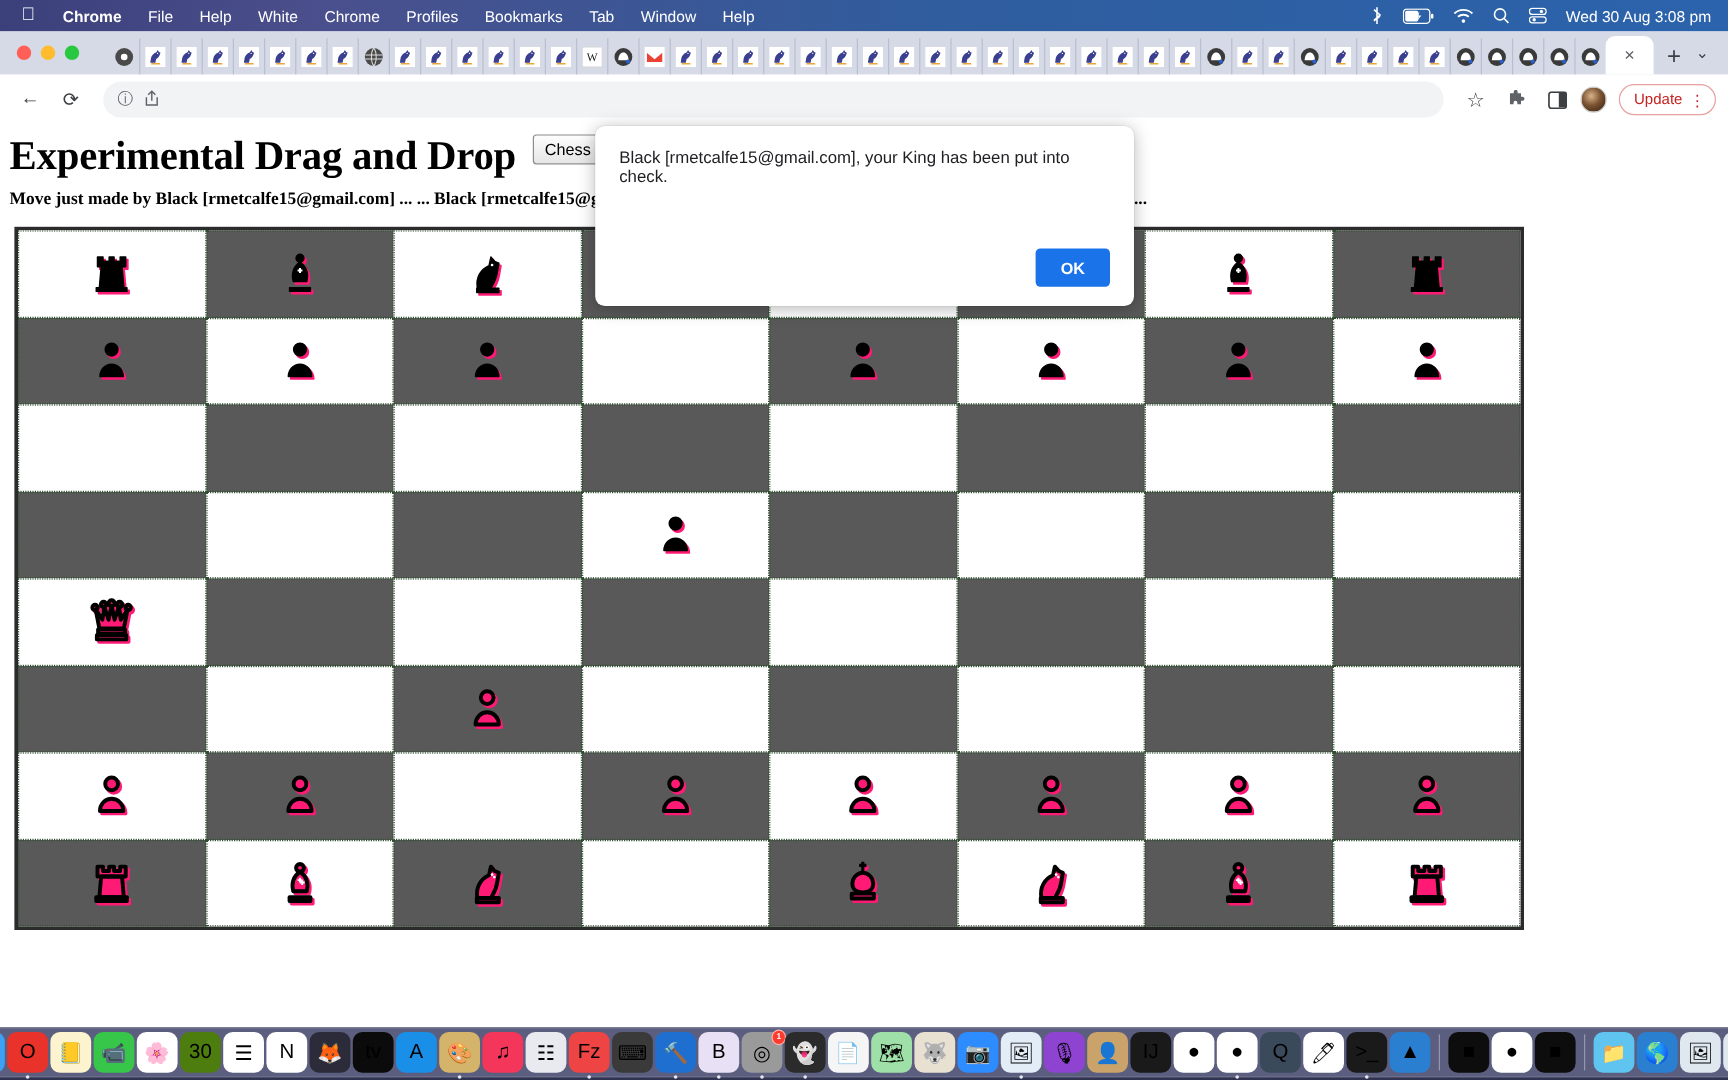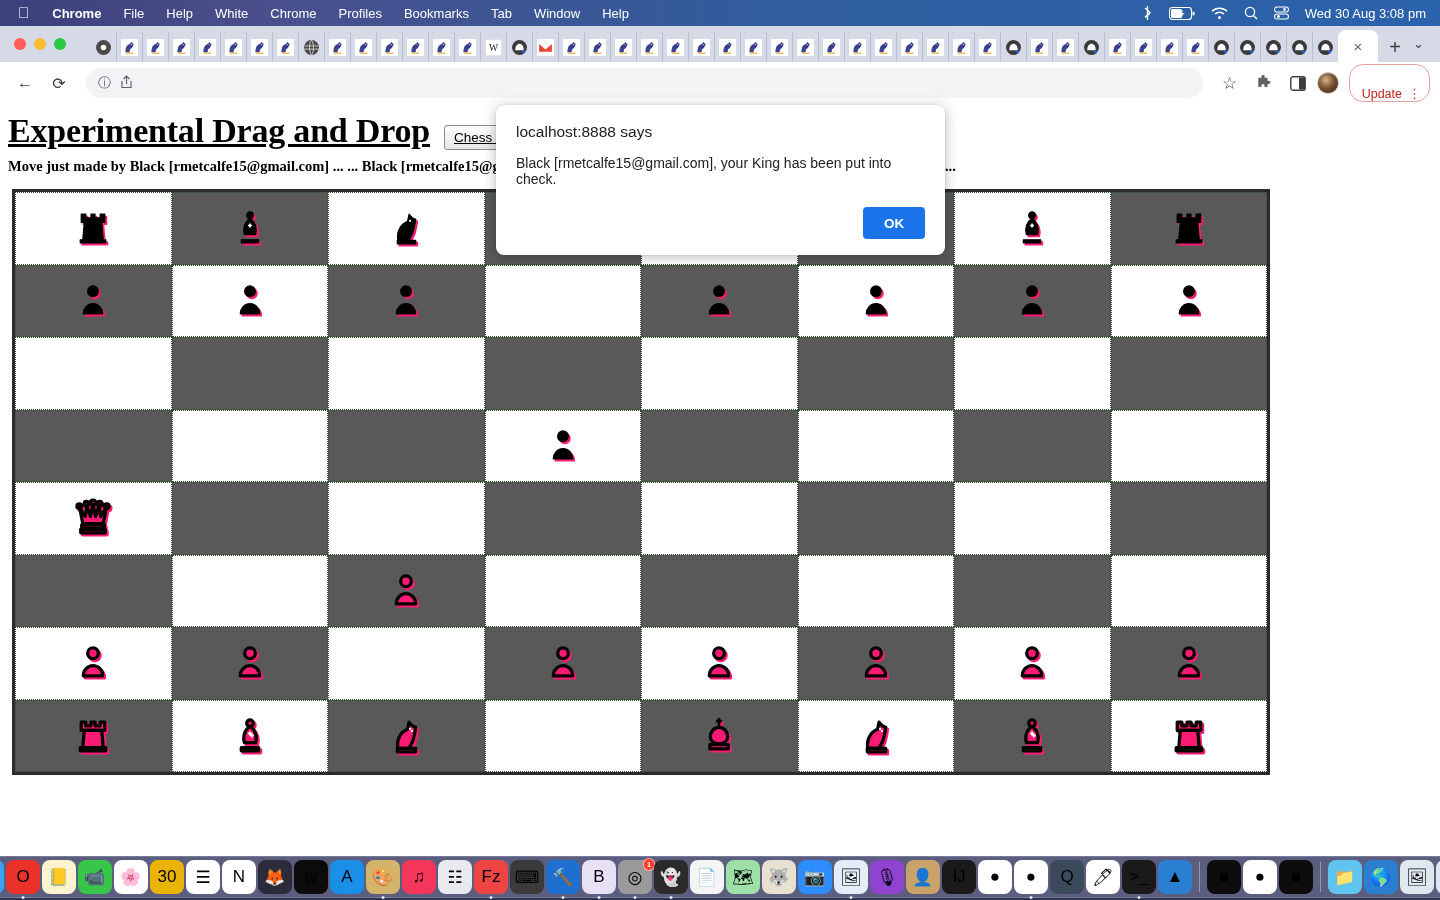--- a/index.html
+++ b/index.html
@@ -64,29 +64,29 @@
   }
   .omni-url { white-space: nowrap; overflow: hidden; text-overflow: clip; flex: 1; }
   .omni-share { color: #5f6368; font-size: 13px; }
   .tb-right { display: flex; align-items: center; gap: 4px; }
   .avatar {
     width: 22px; height: 22px; border-radius: 50%;
     background: radial-gradient(circle at 40% 35%, #d8b48a 0%, #7a5230 45%, #2e1d0e 100%);
     border: 1px solid #ccc;
   }
   .update-btn {
-    border: 1px solid #e8a0a0; color: #c5221f; border-radius: 14px; height: 38px;
-    display: flex; align-items: flex-end; padding: 0 8px 0 12px; gap: 6px;
+    border: 1px solid #e8a0a0; color: #c5221f; border-radius: 14px; height: 26px;
+    display: flex; align-items: center; padding: 0 8px 0 12px; gap: 6px;
     font-size: 12.5px; margin-left: 6px;
   }
   .update-dots { font-size: 13px; letter-spacing: 0; color: #c5221f; }
 
   
   .page { position: relative; background: #fff; height: 752px; }
-  .pg-title-row { display: flex; align-items: flex-end; gap: 14px; padding: 8px 8px 0 8px; text-decoration: underline; }
+  .pg-title-row { display: flex; align-items: flex-start; gap: 14px; padding: 8px 8px 0 8px; }
   .pg-title {
     font-family: "Liberation Serif", serif; font-size: 34px; font-weight: bold;
     color: #000; letter-spacing: -0.2px;
   }
   .chess-btn {
     border: 1px solid #8c8c8c; background: linear-gradient(#fdfdfd, #e6e6e6);
     border-radius: 3px; padding: 4px 9px; font-size: 13.5px; color: #000;
     font-family: "Liberation Sans", sans-serif;
   }
   .pg-status {
@@ -1103,21 +1103,20 @@
                 <path d="M11 17 v-8 h4.5 v3.5 h5 v-3.5 h4 v3.5 h5 v-3.5 h4.5 v8 Z"></path>
               </g>
             </svg>
           </div>
         </div>
     </div>
   </div>
 </div>
 
 <div class="dialog">
-  <div class="dlg-title">localhost:8888 says</div>
   <div class="dlg-body">Black [rmetcalfe15@gmail.com], your King has been put into check.</div>
   <button class="dlg-ok">OK</button>
 </div>
 
 <div class="dock-bg"></div>
 <div class="dock" id="dock">
     <div class="dockitem">
       <div class="gl" style="background:#3da0f5">✉</div>
     </div>
     <div class="dockitem">
@@ -1127,21 +1126,21 @@
     <div class="dockitem">
       <div class="gl" style="background:#fdf3cf">📒</div>
     </div>
     <div class="dockitem">
       <div class="gl" style="background:#37c64a">📹</div>
     </div>
     <div class="dockitem">
       <div class="gl" style="background:#ffffff">🌸</div>
     </div>
     <div class="dockitem">
-      <div class="gl" style="background:#eab308">30</div>
+      <div class="gl" style="background:#4d7c0f">30</div>
     </div>
     <div class="dockitem">
       <div class="gl" style="background:#ffffff">☰</div>
     </div>
     <div class="dockitem">
       <div class="gl" style="background:#ffffff">N</div>
     </div>
     <div class="dockitem">
       <div class="gl" style="background:#2b2b3a">🦊</div>
     </div>

